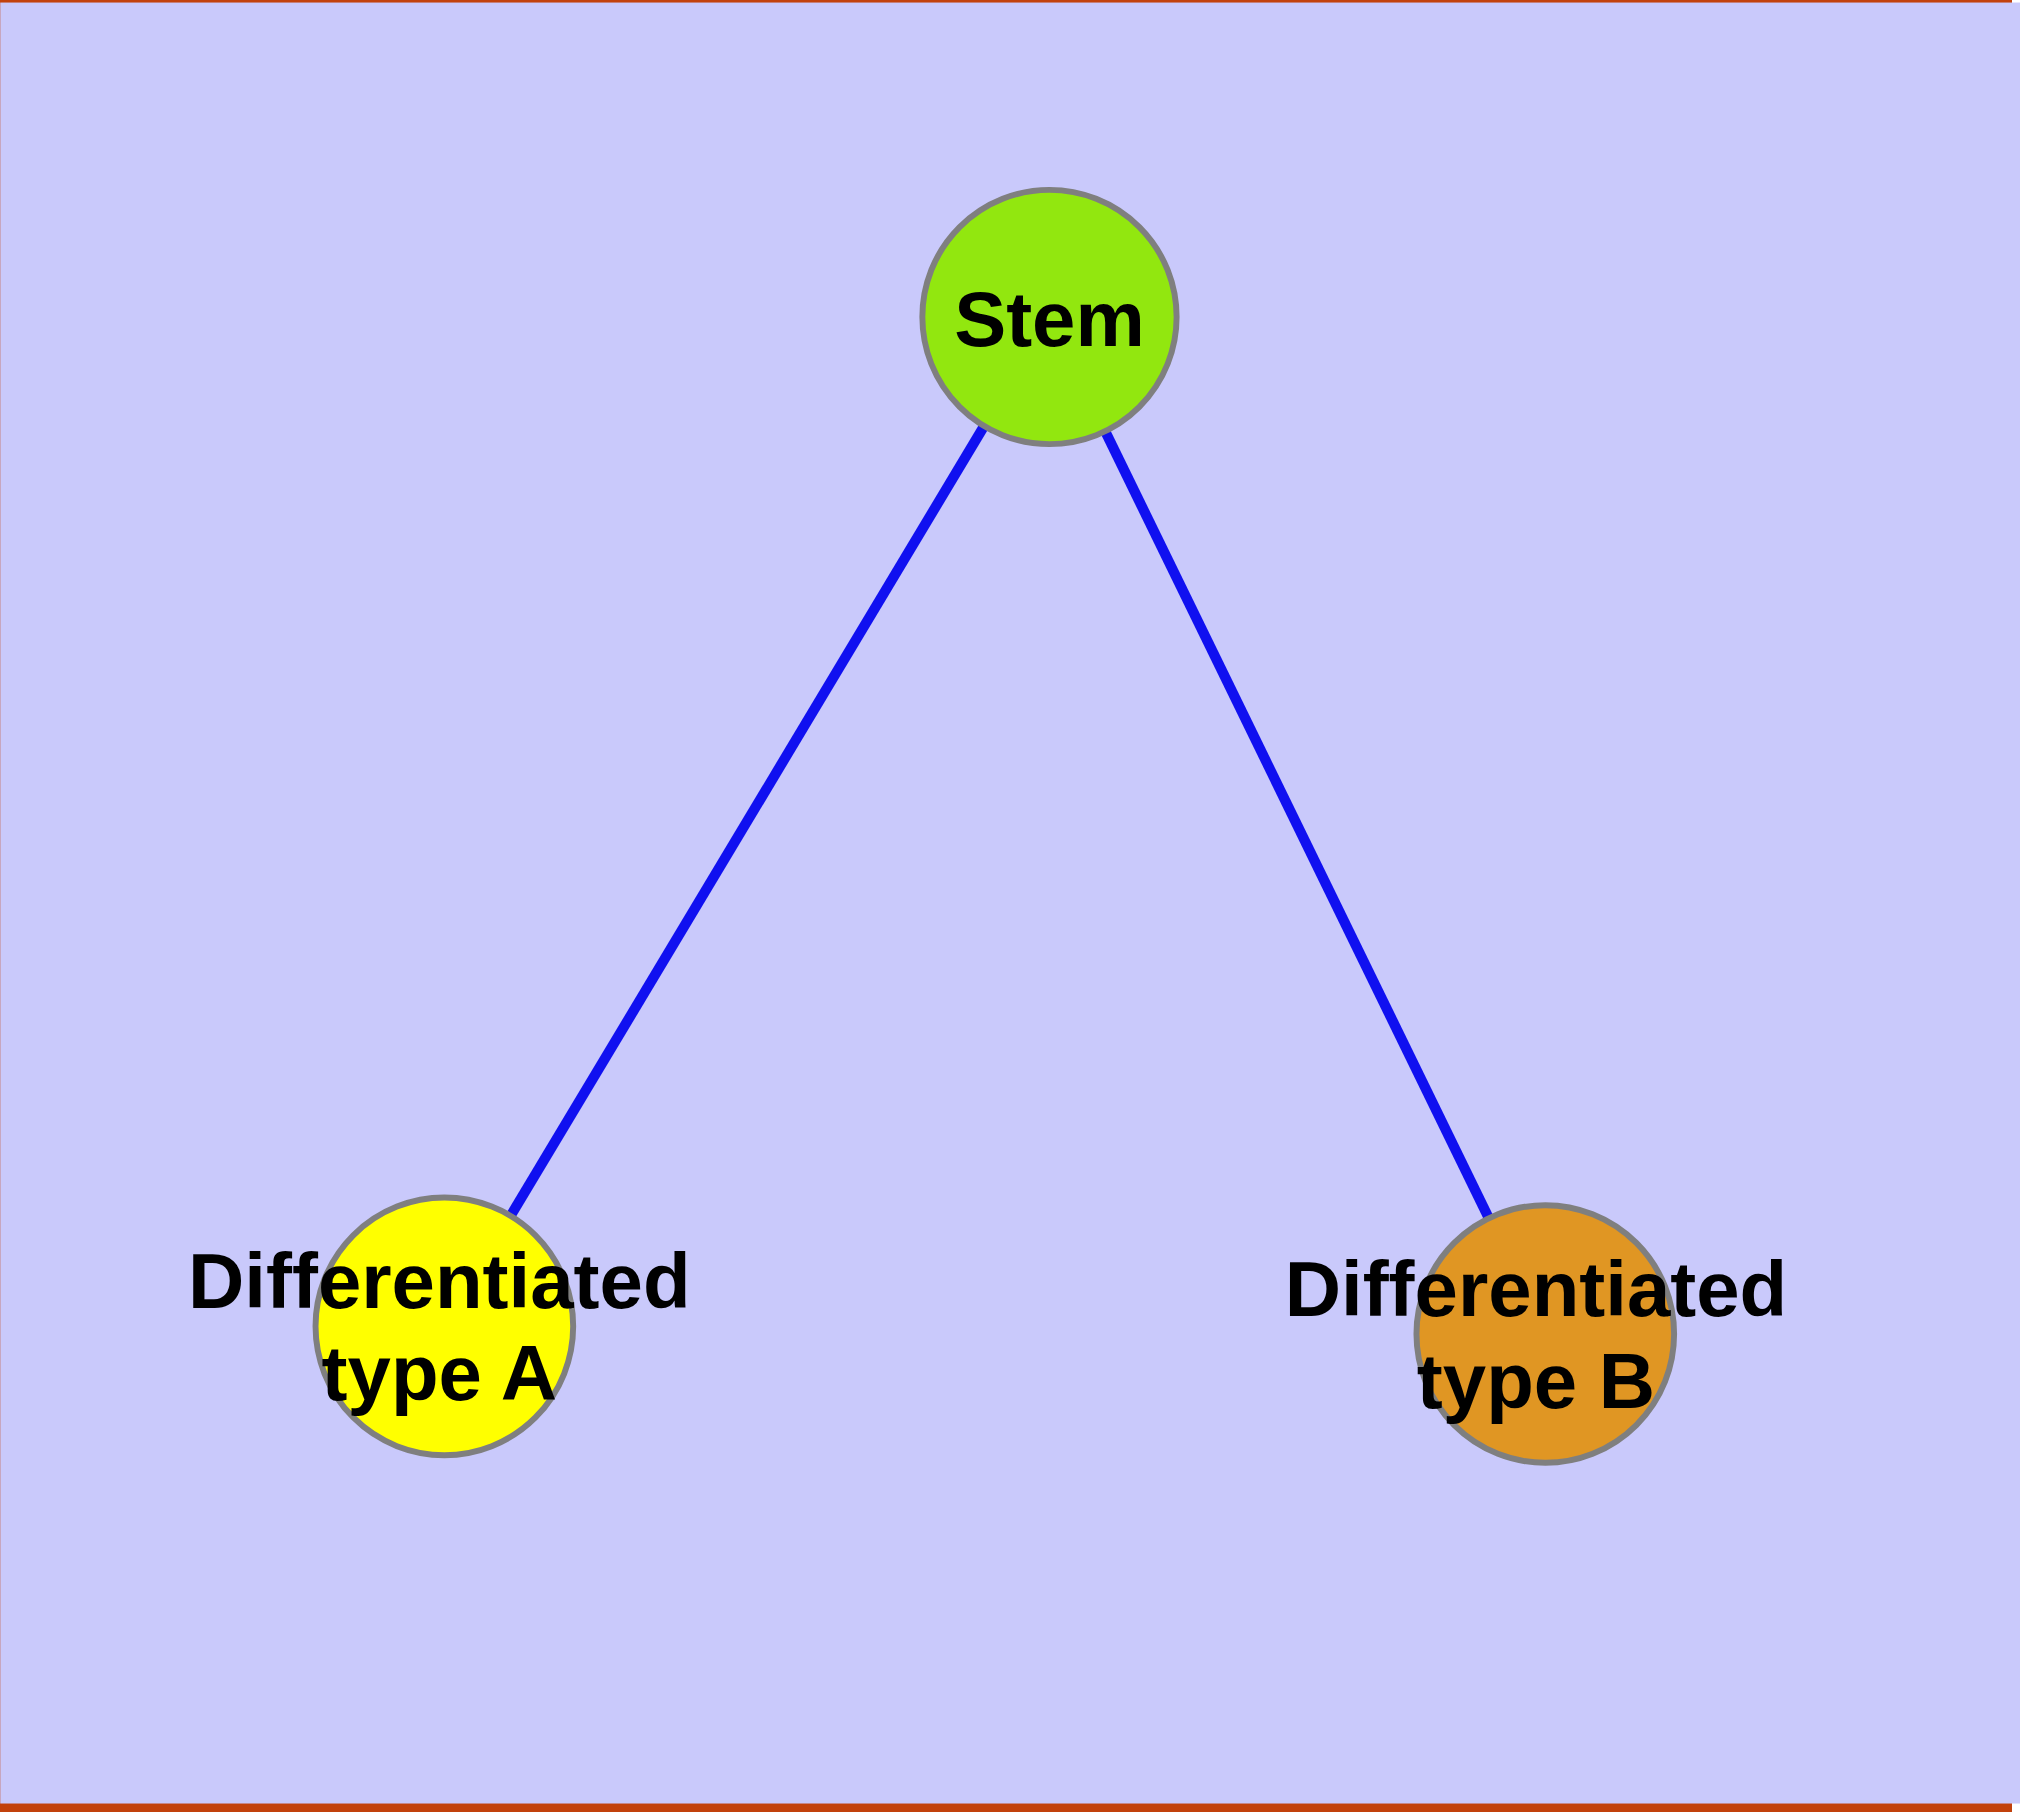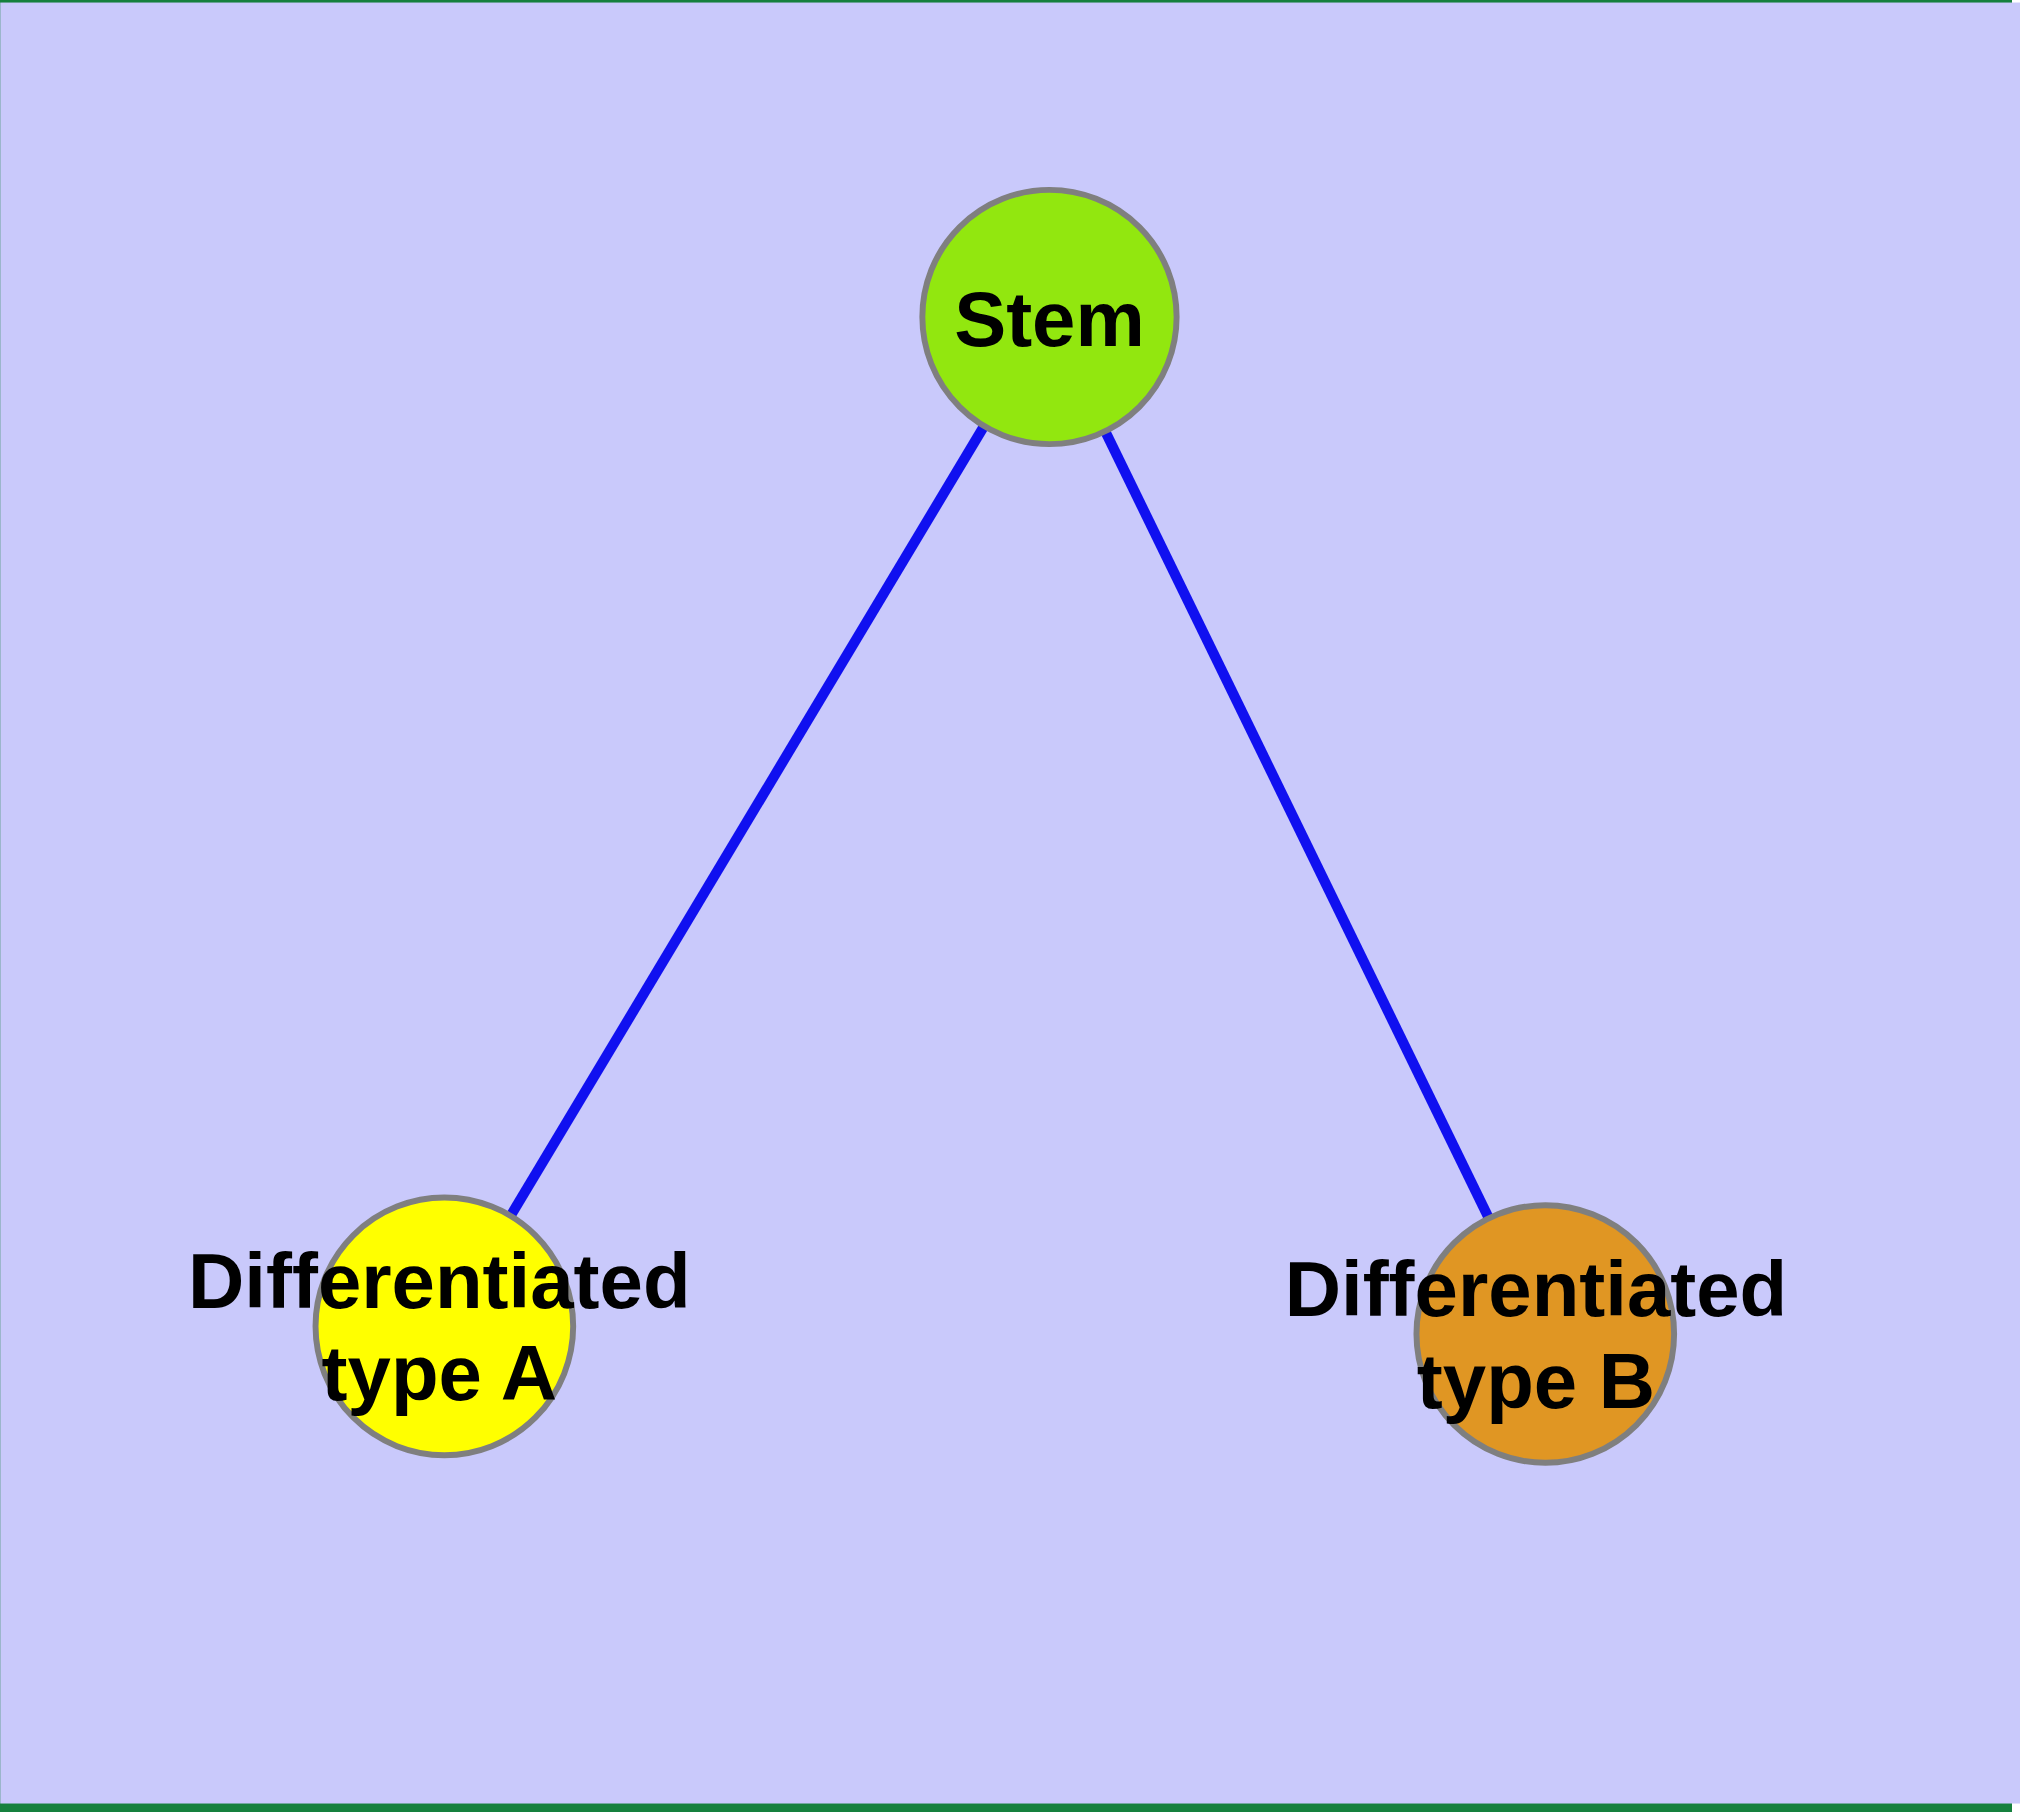--- a/index.html
+++ b/index.html
@@ -8,21 +8,21 @@
     padding: 0;
     background: #FFFFFF;
     width: 2021px;
     height: 1812px;
     overflow: hidden;
   }
   .page {
     position: relative;
     width: 2012px;
     height: 1812px;
-    background: #15803d;
+    background: #c2410c;
   }
   svg.diagram {
     display: block;
     position: absolute;
     left: 0;
     top: 0;
   }
   .edge {
     stroke-width: 12px;
     stroke-linecap: butt;

